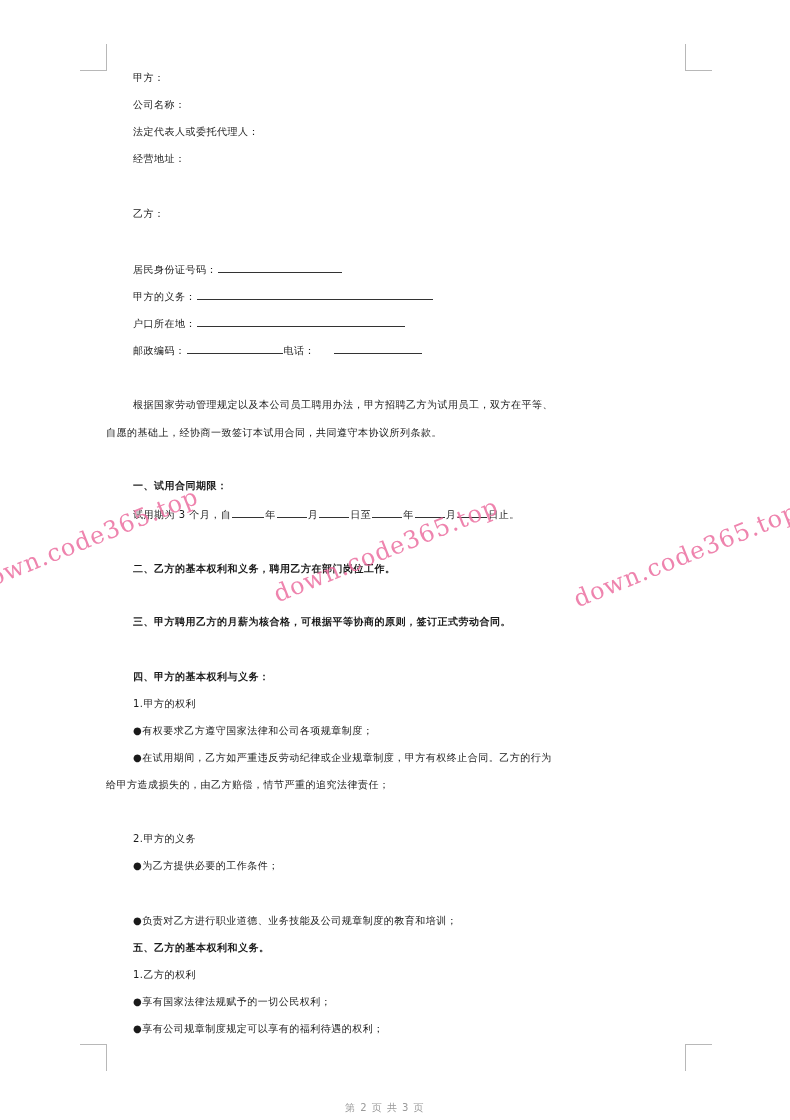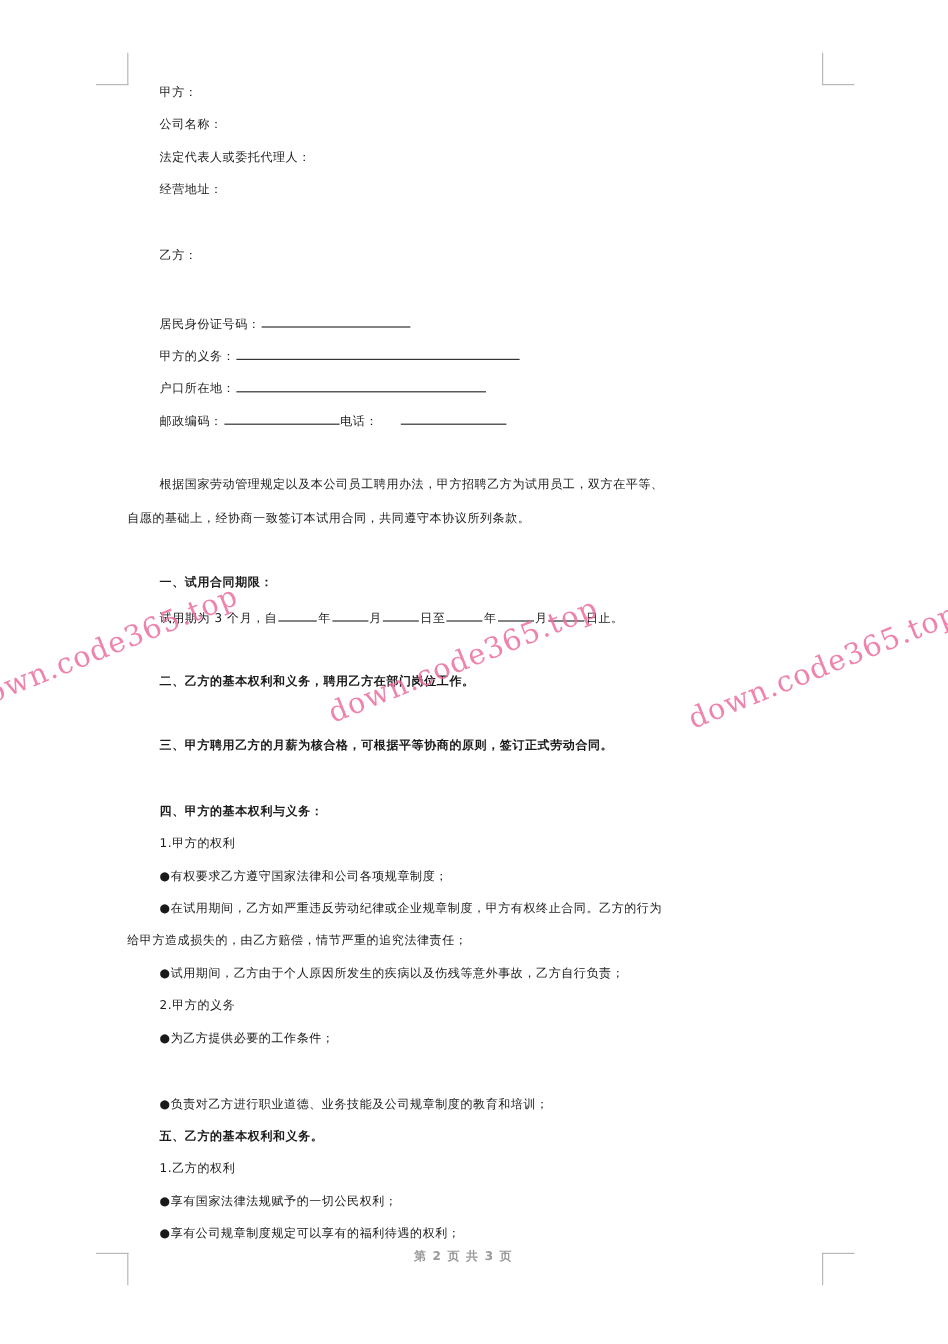--- a/index.html
+++ b/index.html
@@ -13,21 +13,21 @@
   .crop.tl { left: 80px; top: 44px; border-right-width: 1px; border-bottom-width: 1px; }
   .crop.tr { left: 685px; top: 44px; border-left-width: 1px; border-bottom-width: 1px; }
   .crop.bl { left: 80px; top: 1044px; border-right-width: 1px; border-top-width: 1px; }
   .crop.br { left: 685px; top: 1044px; border-left-width: 1px; border-top-width: 1px; }
 
   .line { position: absolute; left: 133px; font-size: 10px; line-height: 18px; white-space: pre; letter-spacing: 0.5px; }
   .line.noindent { left: 106px; }
   .line.bold { font-weight: bold; }
   .blank { display: inline-block; border-bottom: 1px solid #333; height: 12px; vertical-align: baseline; margin: 0 1px; }
 
-  .footer { position: absolute; left: 345px; top: 1040px; font-size: 10px; color: #9a9a9a; letter-spacing: 1px; font-weight: bold; }
+  .footer { position: absolute; left: 345px; top: 1101px; font-size: 10px; color: #9a9a9a; letter-spacing: 1px; }
 
   .watermark { position: absolute; color: #ec6fa0; font-family: "DejaVu Serif", serif; font-size: 24px;
     transform: rotate(-22deg); transform-origin: left bottom; white-space: nowrap; opacity: 0.85; letter-spacing: 1px; }
 </style>
 </head>
 <body>
 
 <div class="page">
   <div class="crop tl"></div>
   <div class="crop tr"></div>
@@ -52,21 +52,20 @@
   <div class="line" style="top:505px"><span>试用期为 3 个月，自</span><span class="blank" style="width:32px"></span><span>年</span><span class="blank" style="width:30px"></span><span>月</span><span class="blank" style="width:30px"></span><span>日至</span><span class="blank" style="width:30px"></span><span>年</span><span class="blank" style="width:30px"></span><span>月</span><span class="blank" style="width:30px"></span><span>日止。</span></div>
 
   <div class="line bold" style="top:560px">二、乙方的基本权利和义务，聘用乙方在部门岗位工作。</div>
   <div class="line bold" style="top:613px">三、甲方聘用乙方的月薪为核合格，可根据平等协商的原则，签订正式劳动合同。</div>
 
   <div class="line bold" style="top:668px">四、甲方的基本权利与义务：</div>
   <div class="line" style="top:695px">1.甲方的权利</div>
   <div class="line" style="top:722px">●有权要求乙方遵守国家法律和公司各项规章制度；</div>
   <div class="line noindent" style="top:776px">给甲方造成损失的，由乙方赔偿，情节严重的追究法律责任；</div>
   <div class="line" style="top:749px">●在试用期间，乙方如严重违反劳动纪律或企业规章制度，甲方有权终止合同。乙方的行为</div>
-  <div class="line" style="top:803px">●试用期间，乙方由于个人原因所发生的疾病以及伤残等意外事故，乙方自行负责；</div>
   <div class="line" style="top:830px">2.甲方的义务</div>
   <div class="line" style="top:857px">●为乙方提供必要的工作条件；</div>
   <div class="line" style="top:912px">●负责对乙方进行职业道德、业务技能及公司规章制度的教育和培训；</div>
 
   <div class="line bold" style="top:939px">五、乙方的基本权利和义务。</div>
   <div class="line" style="top:966px">1.乙方的权利</div>
   <div class="line" style="top:1020px">●享有公司规章制度规定可以享有的福利待遇的权利；</div>
   <div class="line" style="top:993px">●享有国家法律法规赋予的一切公民权利；</div>
 
   <div class="footer">第 2 页 共 3 页</div>

